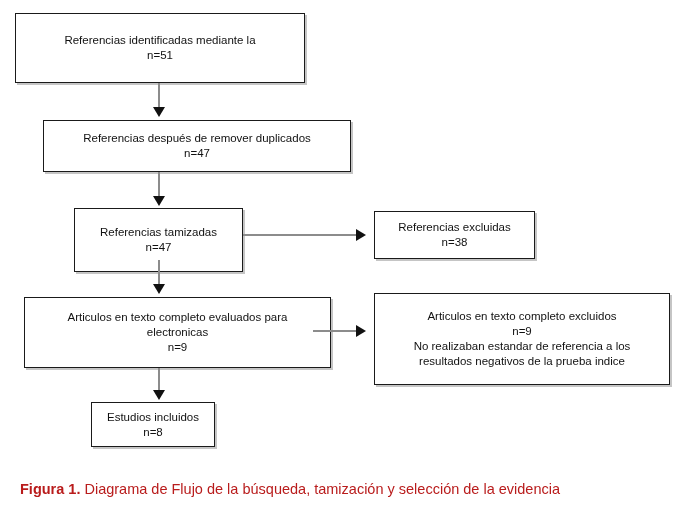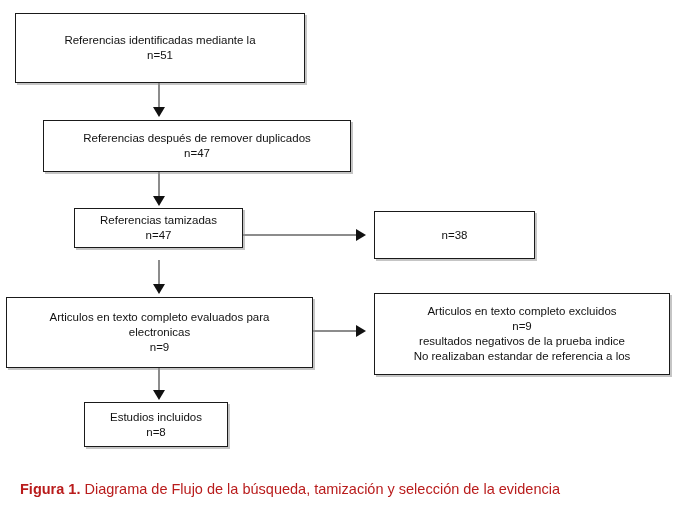--- a/index.html
+++ b/index.html
@@ -97,55 +97,56 @@
   <div class="arrow-down" style="left:153px; top:107px;"></div>
 
   <div class="flow-box" style="left:5px; top:120px; width:308px; height:52px;margin-left:38px;">
     <span class="line">Referencias después de remover duplicados</span>
     <span class="line">n=47</span>
   </div>
 
   <div class="conn-v" style="left:158px; top:172px; height:26px;"></div>
   <div class="arrow-down" style="left:153px; top:196px;"></div>
 
-  <div class="flow-box" style="left:74px; top:208px; width:169px; height:40px;align-items:center;">
+  <div class="flow-box" style="left:74px; top:208px; width:169px; height:64px;align-items:center;">
     <span class="line">Referencias tamizadas</span>
     <span class="line">n=47</span>
   </div>
 
   <div class="conn-h" style="left:243px; top:234px; width:113px;"></div>
   <div class="arrow-right" style="left:356px; top:229px;"></div>
 
   <div class="flow-box" style="left:374px; top:211px; width:161px; height:48px;">
+    <span class="line">Referencias excluidas</span>
     <span class="line">n=38</span>
   </div>
 
   <div class="conn-v" style="left:158px; top:260px; height:26px;"></div>
   <div class="arrow-down" style="left:153px; top:284px;"></div>
 
-  <div class="flow-box" style="left:6px; top:297px; width:307px; height:71px;">
+  <div class="flow-box" style="left:24px; top:297px; width:307px; height:71px;">
     <span class="line">Articulos en texto completo evaluados para</span>
     <span class="line">electronicas</span>
     <span class="line">n=9</span>
   </div>
 
   <div class="conn-h" style="left:313px; top:330px; width:43px;"></div>
   <div class="arrow-right" style="left:356px; top:325px;"></div>
 
-  <div class="flow-box" style="left:374px; top:293px; width:296px; height:82px;">
+  <div class="flow-box" style="left:374px; top:293px; width:296px; height:92px;">
     <span class="line">Articulos en texto completo excluidos</span>
     <span class="line">n=9</span>
+    <span class="line">No realizaban estandar de referencia a los</span>
     <span class="line">resultados negativos de la prueba indice</span>
-    <span class="line">No realizaban estandar de referencia a los</span>
   </div>
 
   <div class="conn-v" style="left:158px; top:368px; height:24px;"></div>
   <div class="arrow-down" style="left:153px; top:390px;"></div>
 
-  <div class="flow-box" style="left:84px; top:402px; width:144px; height:45px;">
+  <div class="flow-box" style="left:91px; top:402px; width:124px; height:45px;">
     <span class="line">Estudios incluidos</span>
     <span class="line">n=8</span>
   </div>
 
   <div id="caption">
     <span class="cap-label">Figura 1.</span><span> Diagrama de Flujo de la búsqueda, tamización y selección de la evidencia</span>
   </div>
 
 </div>
 

